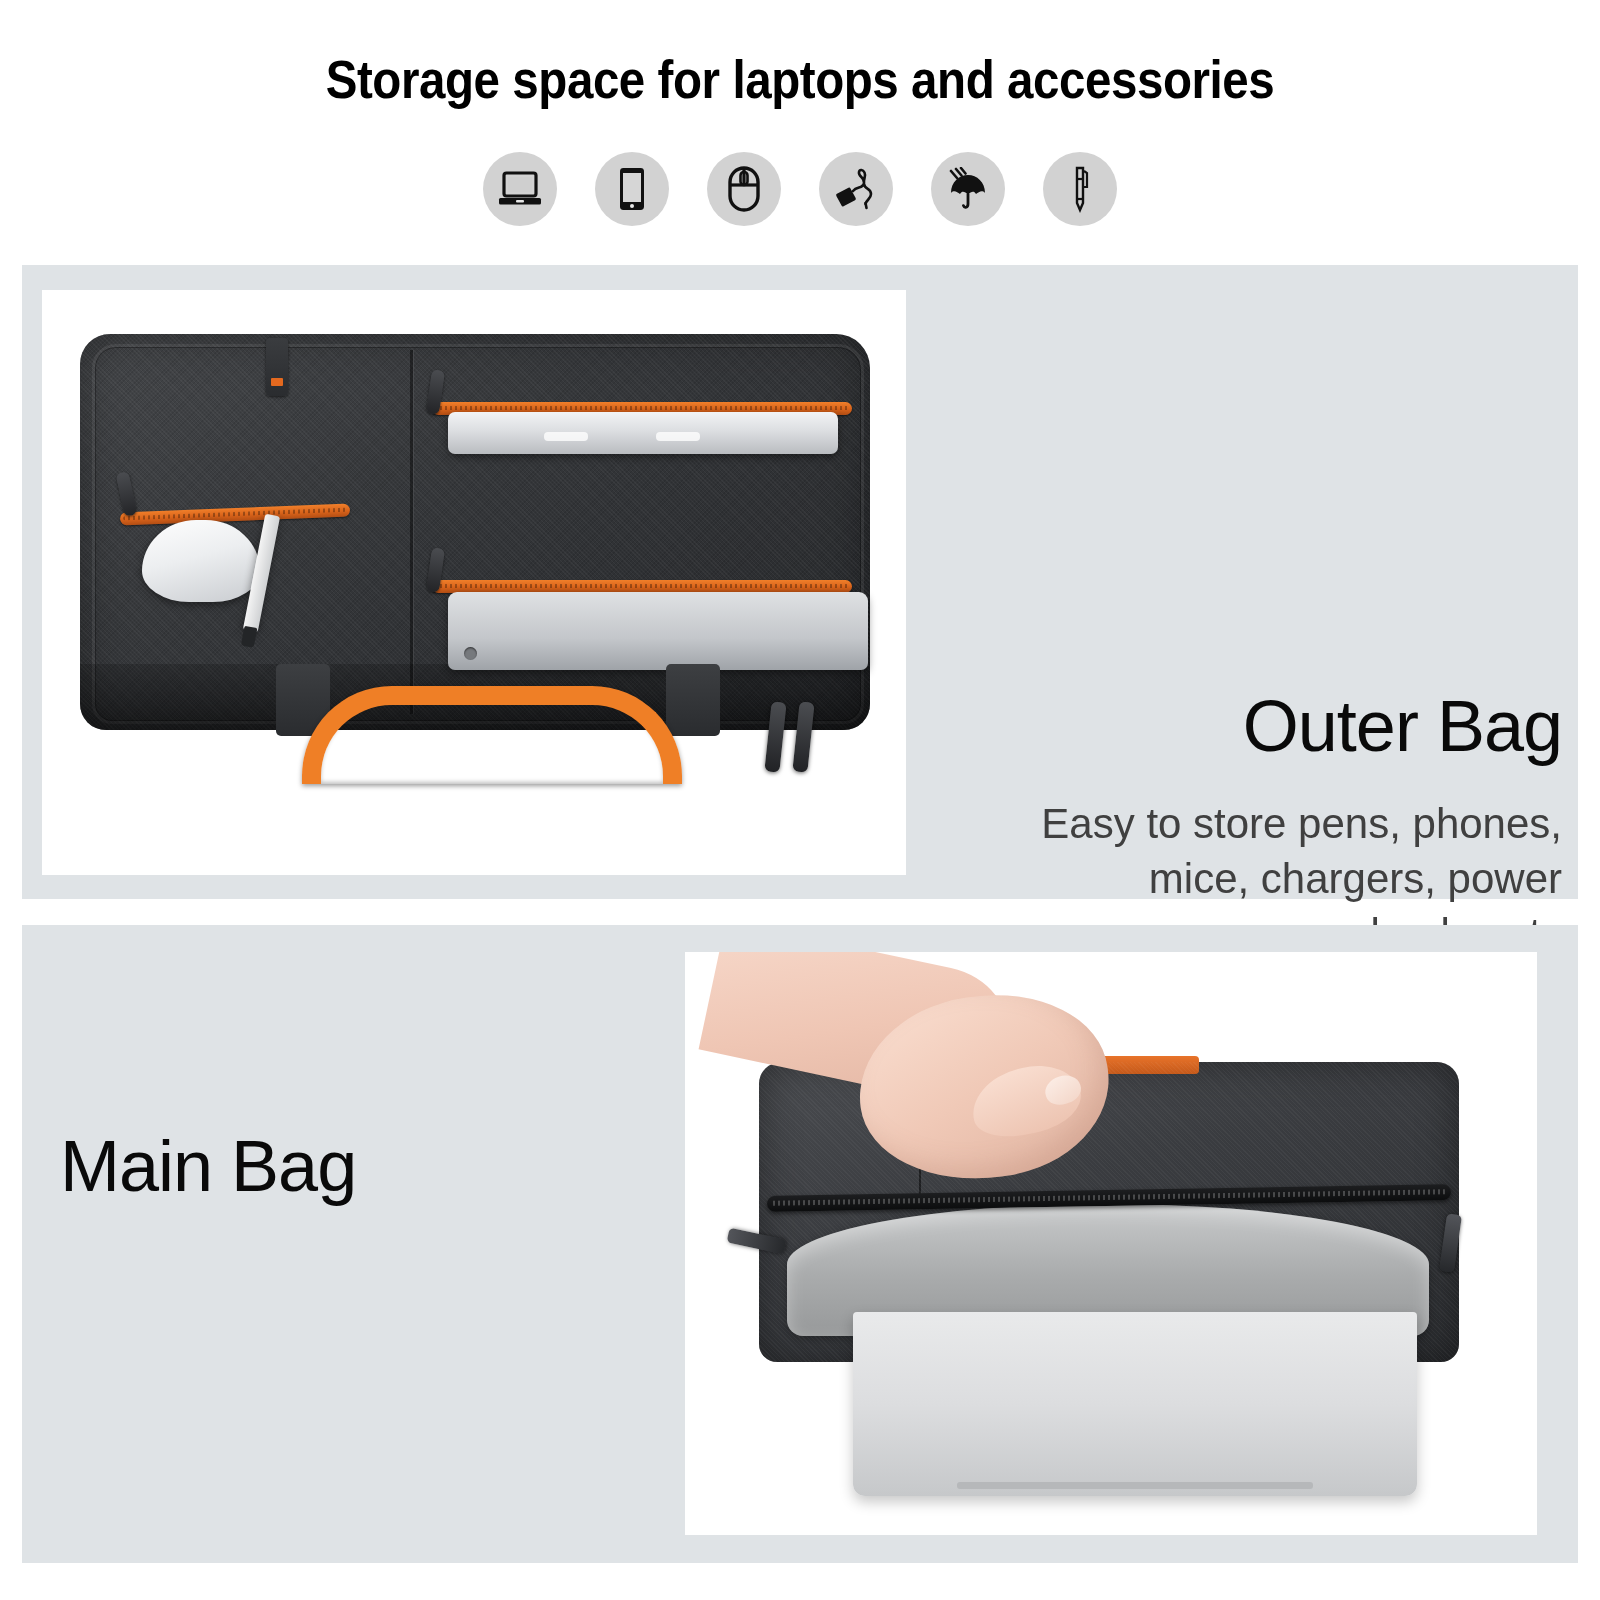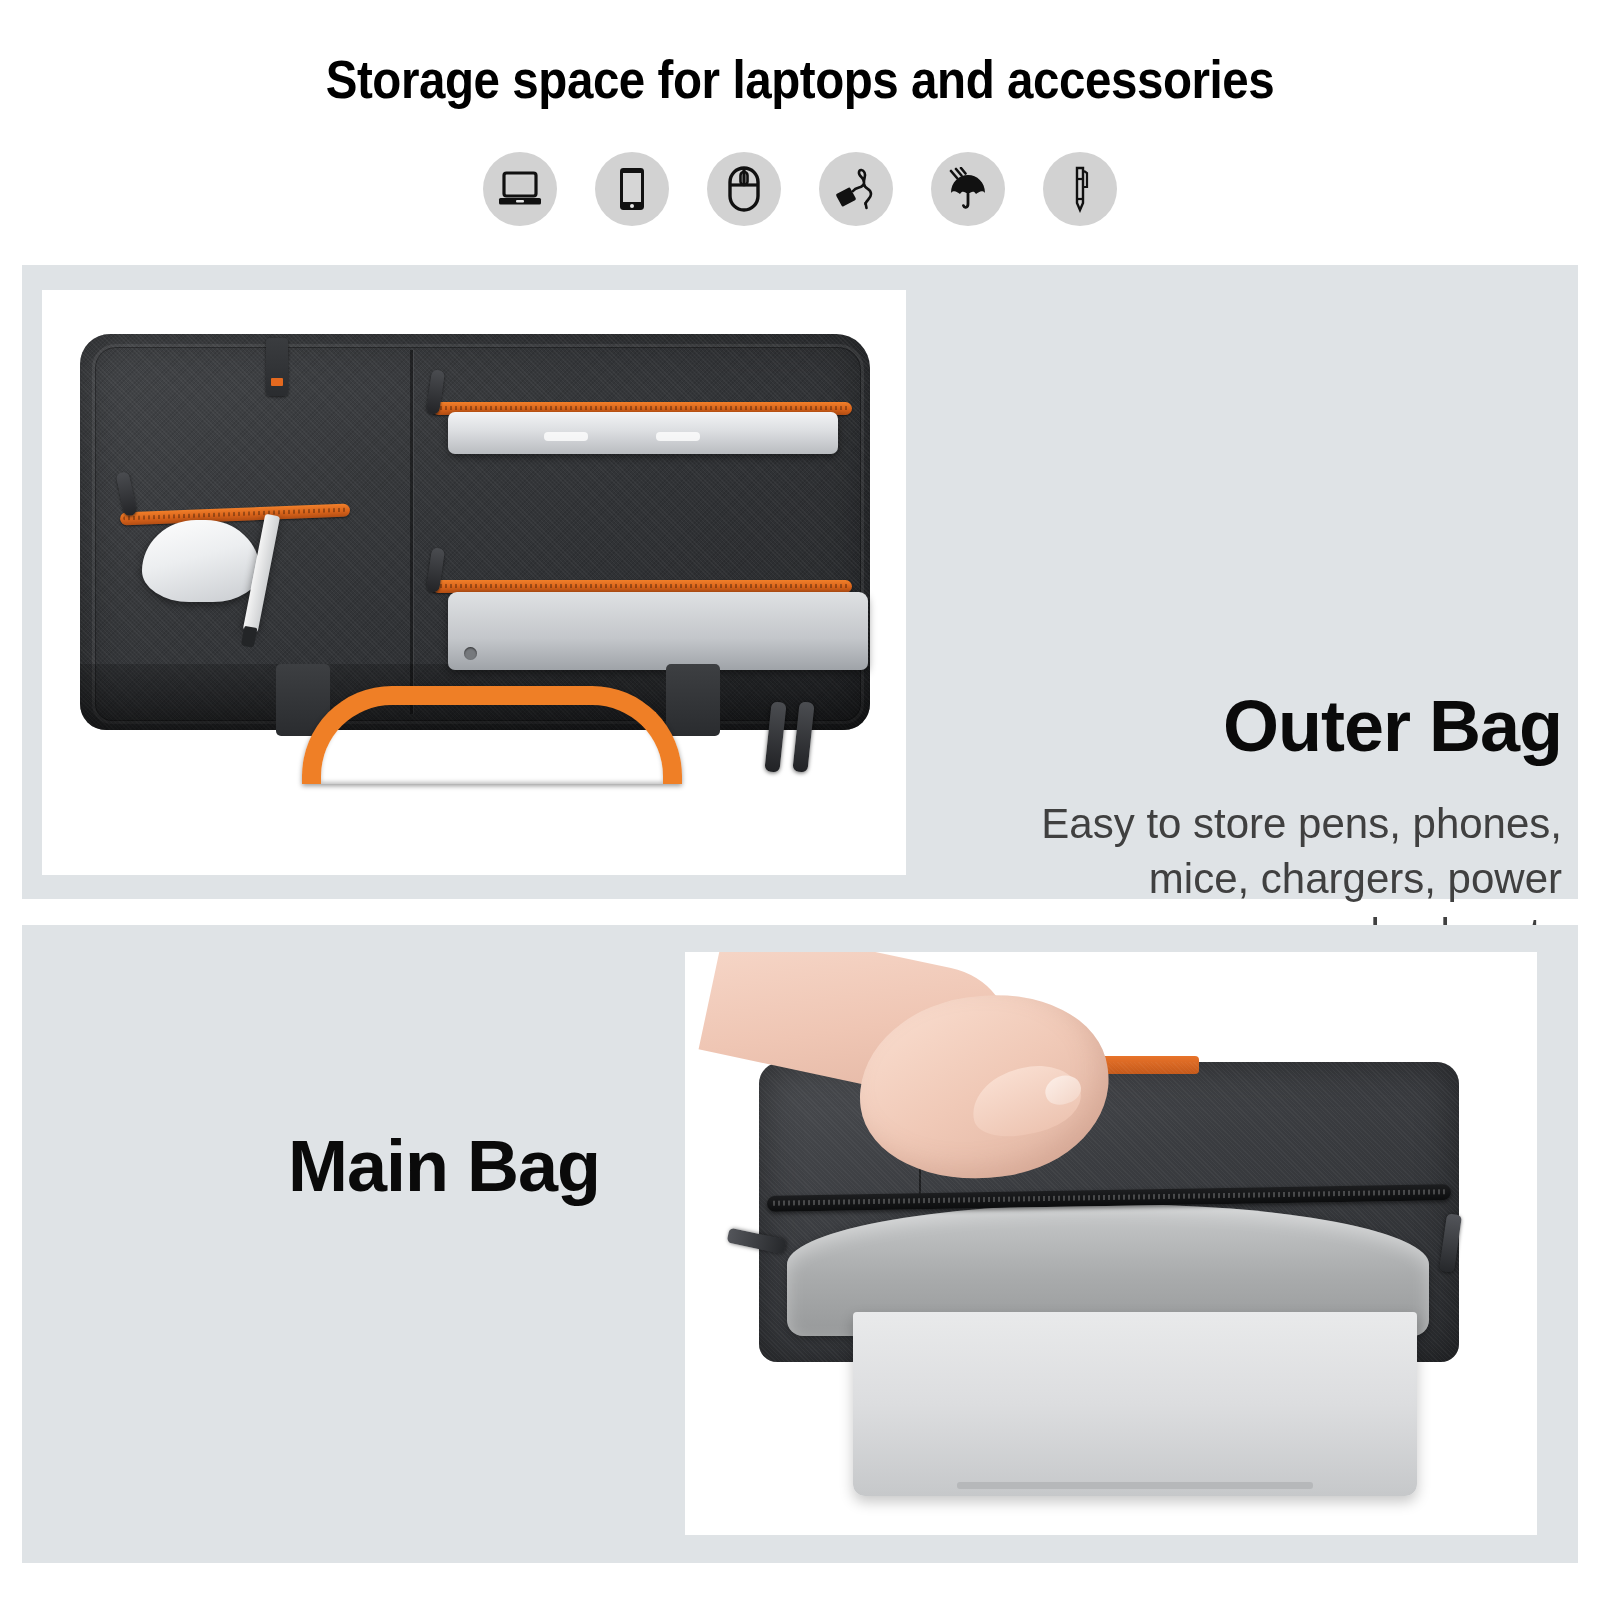--- a/index.html
+++ b/index.html
@@ -94,25 +94,25 @@
   #copy-outer {
     left: 930px;
     top: 425px;
     width: 610px;
     text-align: right;
   }
   #copy-main {
     left: 60px;
     top: 1130px;
     width: 540px;
-    text-align: right;
+    text-align: left;
   }
   .headline {
     font-family: "Liberation Sans", sans-serif;
-    font-weight: bold;
+    font-weight: normal;
     font-size: 72px;
     line-height: 1.02;
     color: #0a0a0a;
     margin: 0 0 34px 0;
     letter-spacing: -1px;
   }
   #copy-main .headline { margin-bottom: 40px; }
   .body-copy {
     font-family: "Liberation Sans", sans-serif;
     font-weight: normal;

